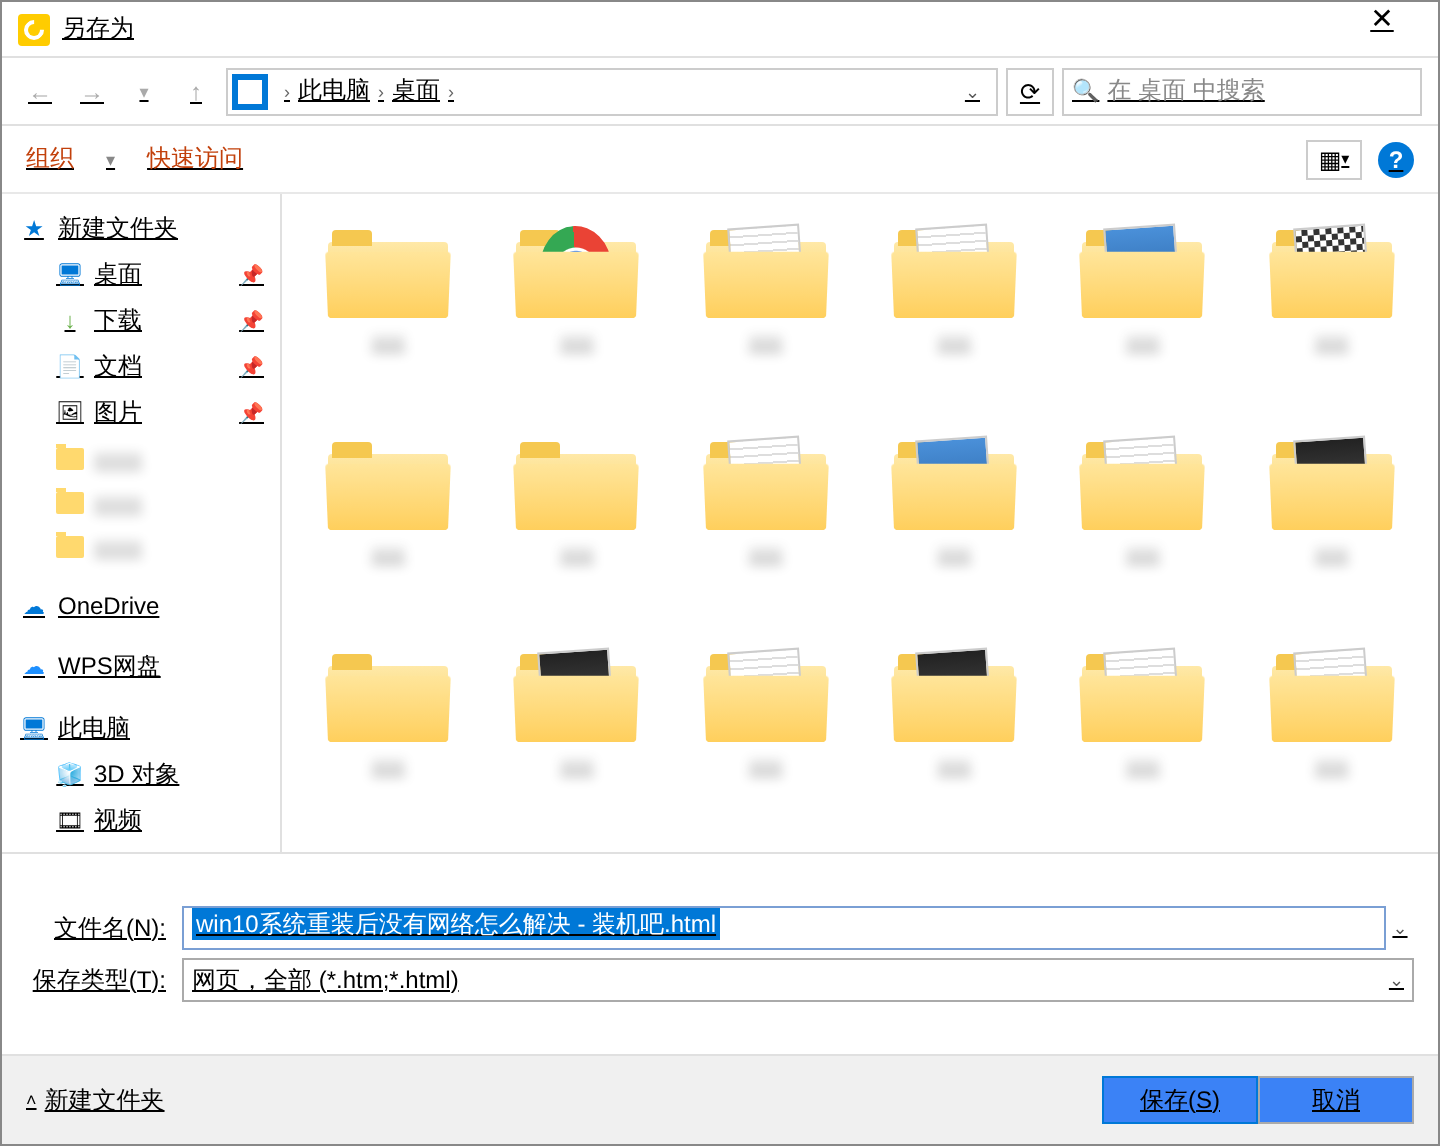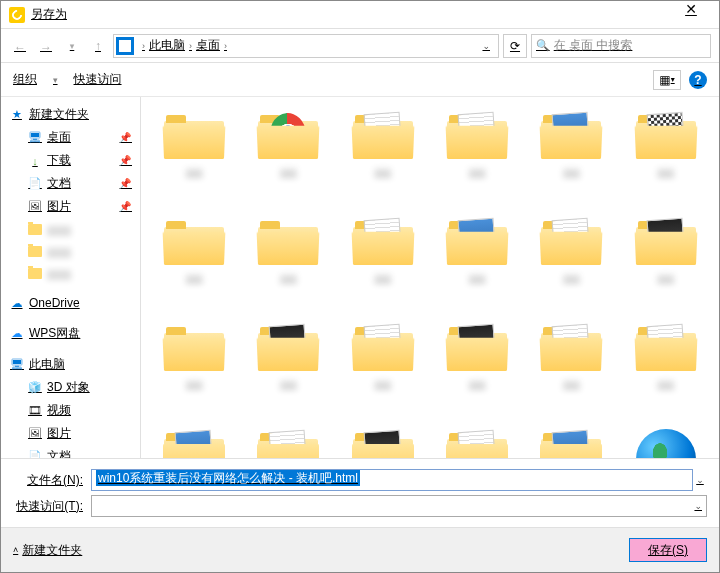--- a/index.html
+++ b/index.html
@@ -14,21 +14,21 @@
 .nav-arrow { width: 22px; height: 22px; color: #aaa; display: flex; align-items: center; justify-content: center; cursor: pointer; }
 .breadcrumb { flex: 1; height: 24px; border: 1px solid #ccc; display: flex; align-items: center; padding: 0 2px; }
 .bc-icon { width: 18px; height: 18px; background: #0078d7; margin-right: 4px; position: relative; }
 .bc-icon::after { content: ""; position: absolute; inset: 3px; background: #fff; }
 .bc-sep { margin: 0 4px; color: #666; font-size: 9px; }
 .bc-drop { margin-left: auto; padding: 0 6px; color: #555; }
 .refresh-btn { width: 24px; height: 24px; border: 1px solid #ccc; display: flex; align-items: center; justify-content: center; cursor: pointer; }
 .searchbox { width: 180px; height: 24px; border: 1px solid #ccc; display: flex; align-items: center; padding: 0 4px; color: #888; }
 .search-icon { margin-right: 4px; font-size: 11px; }
 .toolbar { height: 34px; display: flex; align-items: center; padding: 0 12px; gap: 16px; border-bottom: 1px solid #e8e8e8; background: #fff; }
-.tb-item { color: #000000; cursor: pointer; }
+.tb-item { color: #c2410c; cursor: pointer; }
 .tb-right { margin-left: auto; display: flex; gap: 8px; align-items: center; }
 .view-btn { width: 28px; height: 20px; border: 1px solid #ccc; display:flex; align-items:center; justify-content:center; }
 .help-btn { width: 18px; height: 18px; background: #0078d7; color: #fff; border-radius: 50%; text-align: center; line-height: 18px; font-weight: bold; }
 .content { flex: 1; display: flex; overflow: hidden; }
 .sidebar { width: 140px; border-right: 1px solid #e0e0e0; padding: 6px 4px; overflow-y: auto; background: #fff; }
 .side-item { display: flex; align-items: center; padding: 3px 4px; gap: 4px; cursor: pointer; }
 .side-item.indent { padding-left: 22px; }
 .s-icon { width: 16px; height: 16px; flex-shrink: 0; display:flex; align-items:center; justify-content:center; font-size:11px; }
 .pin { margin-left: auto; color: #888; font-size: 10px; }
 .star { color: #0078d7; }
@@ -44,31 +44,31 @@
 .folder-front { position:absolute; bottom:0; width:60px; height:32px; background: linear-gradient(#ffe59a,#ffcf5c); border-radius:2px; transform: perspective(100px) rotateX(-8deg); transform-origin: bottom; }
 .thumb { position:absolute; top:2px; left:12px; width:36px; height:42px; background:#fff; border:1px solid #ccc; transform: rotate(-4deg); }
 .thumb.c2 { background: repeating-linear-gradient(#fff,#fff 3px,#ddd 3px,#ddd 4px); }
 .thumb.qr { background: repeating-conic-gradient(#333 0 90deg,#fff 90deg 180deg); background-size:6px 6px; }
 .thumb.chrome { background: radial-gradient(circle, #4285f4 30%, #fff 32%, #fff 36%, transparent 38%), conic-gradient(#ea4335 0 120deg,#fbbc05 120deg 240deg,#34a853 240deg); border-radius:50%; border:none; }
 .thumb.blue { background: linear-gradient(#4a90d9,#2860a0); }
 .thumb.dark { background: linear-gradient(#222,#555); }
 .globe-icon { width:60px; height:60px; border-radius:50%; background: radial-gradient(circle at 30% 30%, #6cf, #0078d7 60%, #003a7a); position:relative; overflow:hidden; }
 .globe-icon::after { content:""; position:absolute; inset:0; background: radial-gradient(ellipse 12px 16px at 40% 40%, #3a6 60%, transparent 62%), radial-gradient(ellipse 10px 8px at 65% 60%, #3a6 60%, transparent 62%); }
 .file-label { font-size:11px; text-align:center; color:#333; height:14px; overflow:hidden; width:80px; filter: blur(3px); opacity:0.5; }
-.bottom-panel { border-top: 1px solid #e0e0e0; padding: 6px 12px; background: #fff; }
+.bottom-panel { border-top: 1px solid #e0e0e0; padding: 22px 12px; background: #fff; }
 .field-row { display: flex; align-items: center; margin: 4px 0; }
 .field-label { width: 70px; text-align: right; margin-right: 8px; }
 .text-input { flex: 1; height: 22px; border: 1px solid #7a9fd4; padding: 0 4px; background: #fff; }
 .text-input.selected { background: #fff; }
 .text-input span { background: #0078d7; color: #fff; padding: 1px 2px; }
 .combobox { flex: 1; height: 22px; border: 1px solid #aaa; padding: 0 4px; display:flex; align-items:center; }
 .combo-arrow { margin-left:auto; font-size:9px; color:#555; }
 .footer { display:flex; align-items:center; padding: 10px 12px; border-top:1px solid #e0e0e0; background:#f0f0f0; }
 .hide-folders { display:flex; align-items:center; gap:4px; cursor:pointer; }
-.btn { width: 78px; height: 24px; border: 1px solid #aaa; background: #f9a8d4; cursor:pointer; margin-left:0; }
+.btn { width: 78px; height: 24px; border: 1px solid #aaa; background: #3b82f6; cursor:pointer; margin-left:0; }
 .btn.primary { border: 1px solid #0078d7; }
 ::-webkit-scrollbar { width: 16px; }
 ::-webkit-scrollbar-thumb { background: #c0c0c0; border: 3px solid #f0f0f0; }
 ::-webkit-scrollbar-track { background: #f0f0f0; }
 </style>
 </head>
 <body>
 
 <div class="dialog">
 
@@ -376,29 +376,31 @@
 
   <div class="bottom-panel">
     <div class="field-row">
       <span class="field-label">文件名(N):</span>
       <div class="text-input selected">
         <span>win10系统重装后没有网络怎么解决 - 装机吧.html</span>
       </div>
       <span style="width:14px;text-align:center;color:#555;font-size:9px">⌄</span>
     </div>
     <div class="field-row">
-      <span class="field-label">快速访问(T):</span>
+      <span class="field-label">保存类型(T):</span>
       <div class="combobox">
+        <span>网页，全部 (*.htm;*.html)</span>
         <span class="combo-arrow">⌄</span>
       </div>
     </div>
   </div>
 
   <div class="footer">
     <div class="hide-folders">
       <span style="font-size:9px">˄</span>
       <span>新建文件夹</span>
     </div>
     <div style="flex:1"></div>
     <button class="btn primary">保存(S)</button>
+    <button class="btn">取消</button>
   </div>
 
 </div>
 
 </body></html>

